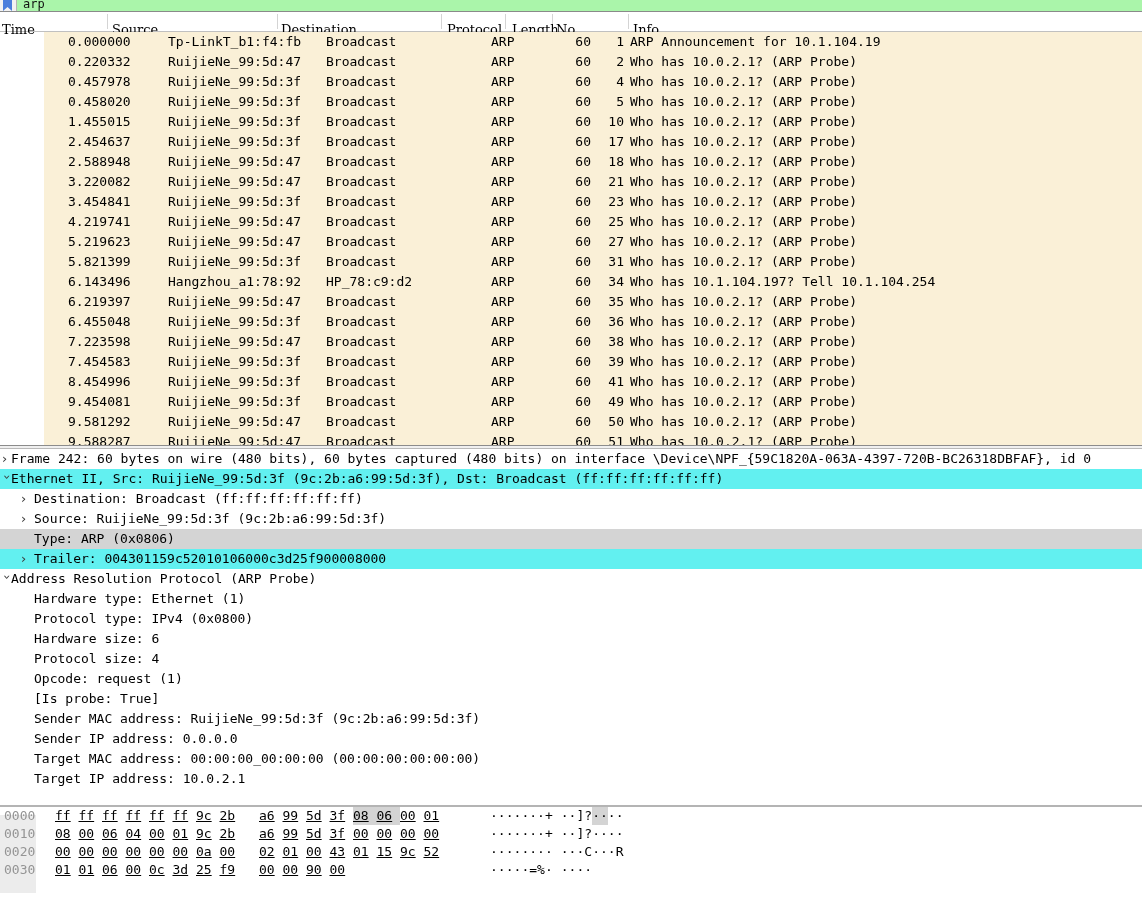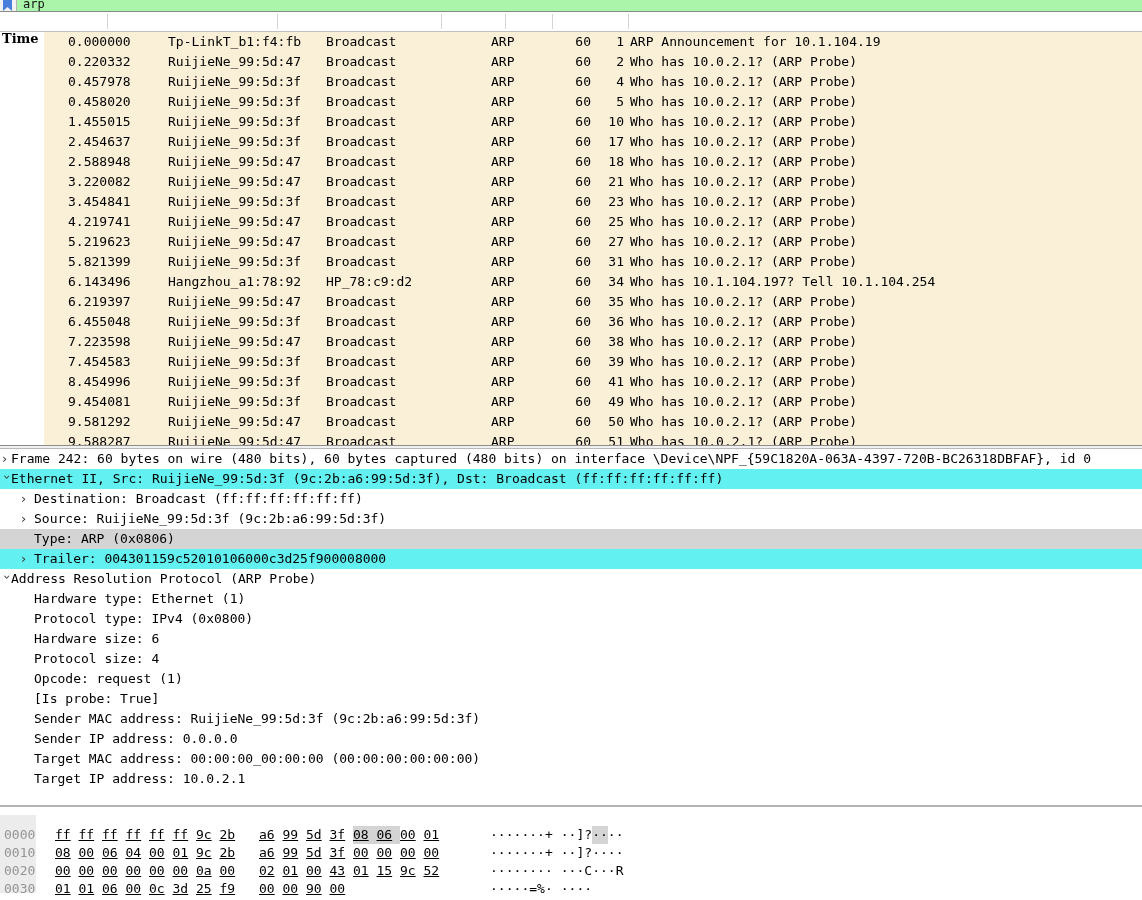--- a/index.html
+++ b/index.html
@@ -12,21 +12,21 @@
   
   .filter-bar { height:12px; display:flex; border-bottom:1px solid #8a8a8a; overflow:hidden; }
   .bookmark-box { width:17px; background:#f2f2f2; border-right:1px solid #b5b5b5; position:relative; }
   .bookmark-icon { position:absolute; left:3px; top:-3px; width:9px; height:14px;
     background:#4a7edc; clip-path:polygon(0 0,100% 0,100% 100%,50% 72%,0 100%); }
   .filter-field { flex:1; background:var(--filter-bg); display:flex; align-items:flex-end;
     padding-left:6px; font-size:12px; line-height:13px; color:#111; }
   
   .col-headers { height:20px; position:relative; background:#fff; border-bottom:1px solid #c0c0c0;
     font-family:"DejaVu Serif", serif; font-size:13px; line-height:20px; }
-  .hcell { position:absolute; top:17px; white-space:nowrap;font-weight:bold; }
+  .hcell { position:absolute; top:8px; white-space:nowrap; }
   .hsep { position:absolute; top:2px; bottom:2px; width:1px; background:#d4d4d4; }
   
   .packet-list { height:413px; overflow:hidden; background:var(--arp-bg);margin-left:44px; }
   .packet-row { height:20px; position:relative; line-height:20px; background:var(--arp-bg); white-space:nowrap; }
   .pc { position:absolute; top:0; }
   .pc-time  { left:24px; }
   .pc-src   { left:124px; }
   .pc-dst   { left:282px; }
   .pc-proto { left:447px; }
   .pc-len   { left:500px; width:47px; text-align:right; }
@@ -41,21 +41,21 @@
   .detail-row { height:20px; line-height:20px; position:relative; white-space:pre; }
   .detail-row.lv0 { padding-left:11px; }
   .detail-row.lv1 { padding-left:34px; }
   .detail-row.hl-cyan { background:var(--cyan); }
   .detail-row.hl-gray { background:var(--gray); }
   .arrow { position:absolute; top:0; width:10px; color:#3a3a3a; font-family:"DejaVu Sans", sans-serif;
     font-size:13px; line-height:20px; display:inline-block; }
   .lv0 > .arrow { left:2px; } .lv1 > .arrow { left:21px; }
   .arrow.down { transform:rotate(90deg); transform-origin:45% 50%; }
   
-  .hex-pane { height:93px; position:relative; background:#fff; padding-top:19px; }
+  .hex-pane { height:93px; position:relative; background:#fff; padding-top:0; }
   .offset-strip { position:absolute; left:0; top:8px; width:36px; height:78px; background:#ececec; }
   .hex-row { height:18px; line-height:18px; position:relative; white-space:nowrap; }
   .hx-off { position:absolute; left:4px; color:#949494; }
   .hx-bytes { position:absolute; left:55px; }
   .hx-ascii { position:absolute; left:490px; }
   .b { display:inline-block; width:23.5px;text-decoration:underline; }
   .a { display:inline-block; width:7.85px; }
   .gp { margin-left:16px; } .gpa { margin-left:8px; }
   .bhl { background:var(--gray); }
 </style>

